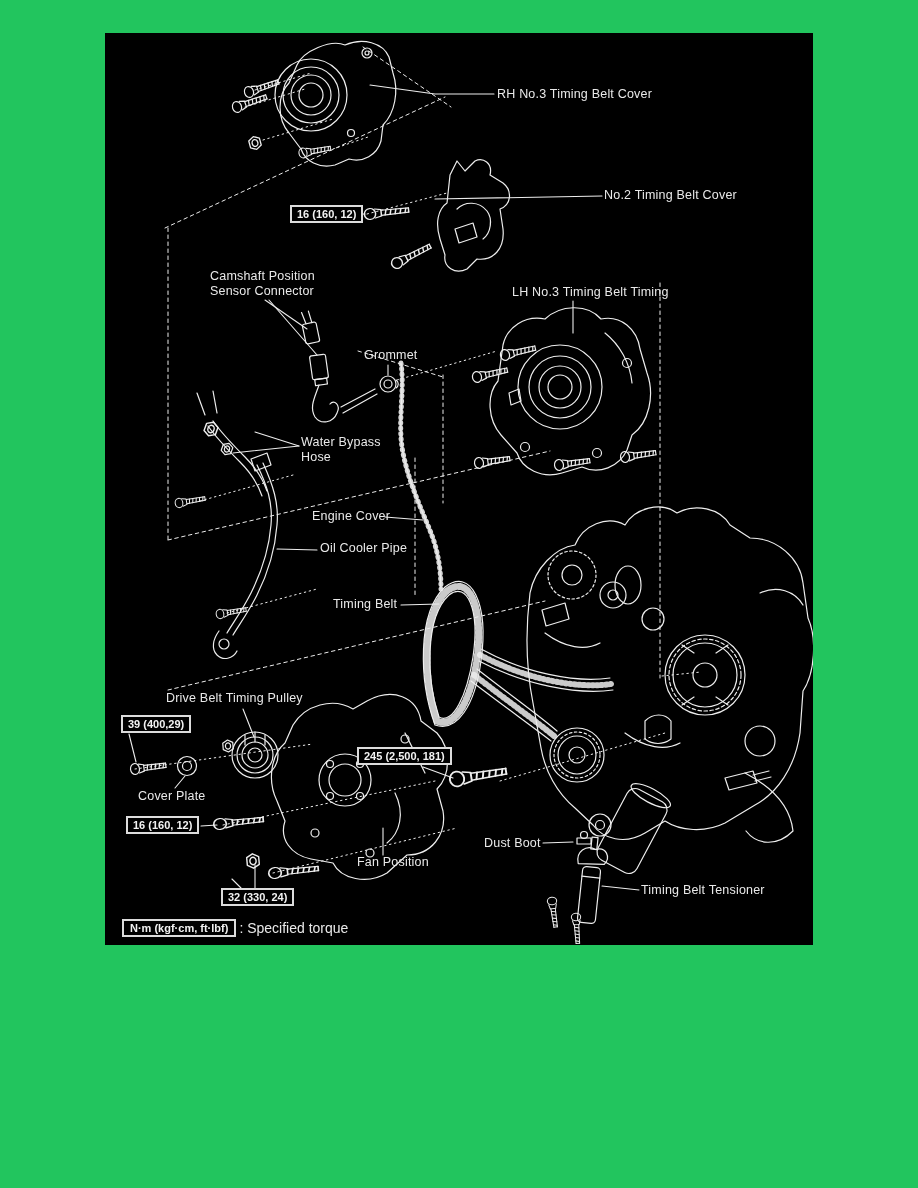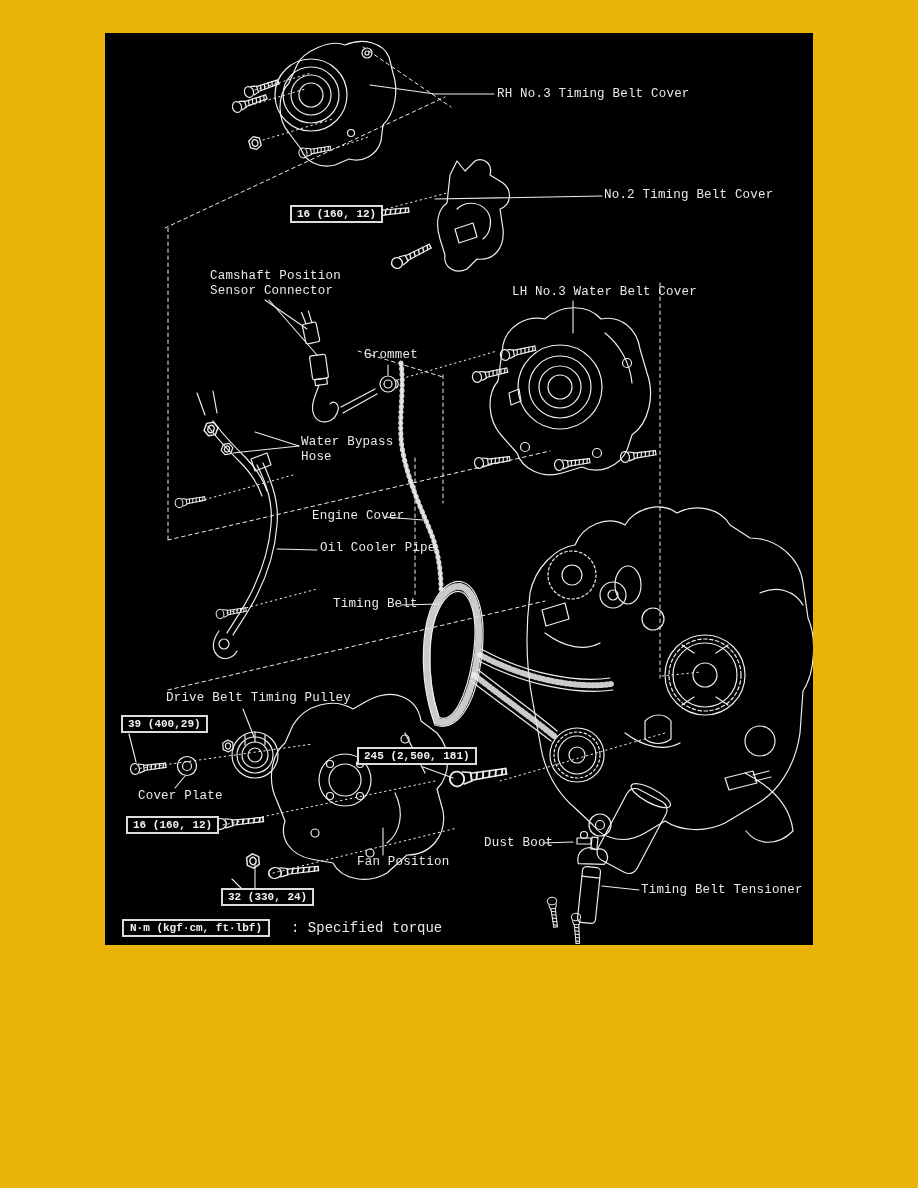--- a/index.html
+++ b/index.html
@@ -1,34 +1,34 @@
 <!DOCTYPE html>
 <html><head>
 <meta charset="utf-8">
 <style>
   html,body{margin:0;padding:0;background:#ffffff;}
   .page{
-    position:relative;width:918px;height:1188px;background:#eab308;overflow:hidden;
-    font-family:Liberation Mono, monospace;
+    position:relative;width:918px;height:1188px;background:#22c55e;overflow:hidden;
+    font-family:Liberation Sans, sans-serif;
   }
   .diagram{
     position:absolute;left:105px;top:33px;width:708px;height:912px;background:#000000;
   }
   .art{position:absolute;left:0;top:0;width:708px;height:912px;}
   .lbl{
     position:absolute;color:#e9e9e9;font-size:12.5px;line-height:15px;
     white-space:nowrap;letter-spacing:.2px;
   }
   .lbl .line{display:block;}
   .tbox{
     position:absolute;color:#f2f2f2;font-size:11px;font-weight:bold;line-height:14px;
     border:2px solid #dcdcdc;background:#000;padding:0 5px;white-space:nowrap;
   }
   .legend{
-    position:absolute;display:flex;align-items:center;gap:21px;white-space:nowrap;
+    position:absolute;display:flex;align-items:center;gap:3px;white-space:nowrap;
   }
   .legend .unit-box{
     color:#f2f2f2;font-size:11px;font-weight:bold;line-height:14px;
     border:2px solid #dcdcdc;background:#000;padding:0 6px;
   }
   .legend .desc{color:#e9e9e9;font-size:14px;}
 </style>
 </head>
 <body>
 
@@ -298,21 +298,21 @@
         <line x1="534" y1="857" x2="497" y2="853"></line>
       </g>
     </svg>
 
     <div class="lbl" style="left:392px;top:54px">RH No.3 Timing Belt Cover</div>
     <div class="lbl" style="left:499px;top:155px">No.2 Timing Belt Cover</div>
     <div class="lbl" style="left:105px;top:236px">
       <span class="line">Camshaft Position</span>
       <span class="line">Sensor Connector</span>
     </div>
-    <div class="lbl" style="left:407px;top:252px">LH No.3 Water Belt Cover</div>
+    <div class="lbl" style="left:407px;top:252px">LH No.3 Timing Belt Timing</div>
     <div class="lbl" style="left:259px;top:315px">Grommet</div>
     <div class="lbl" style="left:196px;top:402px">
       <span class="line">Water Bypass</span>
       <span class="line">Hose</span>
     </div>
     <div class="lbl" style="left:207px;top:476px">Engine Cover</div>
     <div class="lbl" style="left:215px;top:508px">Oil Cooler Pipe</div>
     <div class="lbl" style="left:228px;top:564px">Timing Belt</div>
     <div class="lbl" style="left:61px;top:658px">Drive Belt Timing Pulley</div>
     <div class="lbl" style="left:33px;top:756px">Cover Plate</div>

